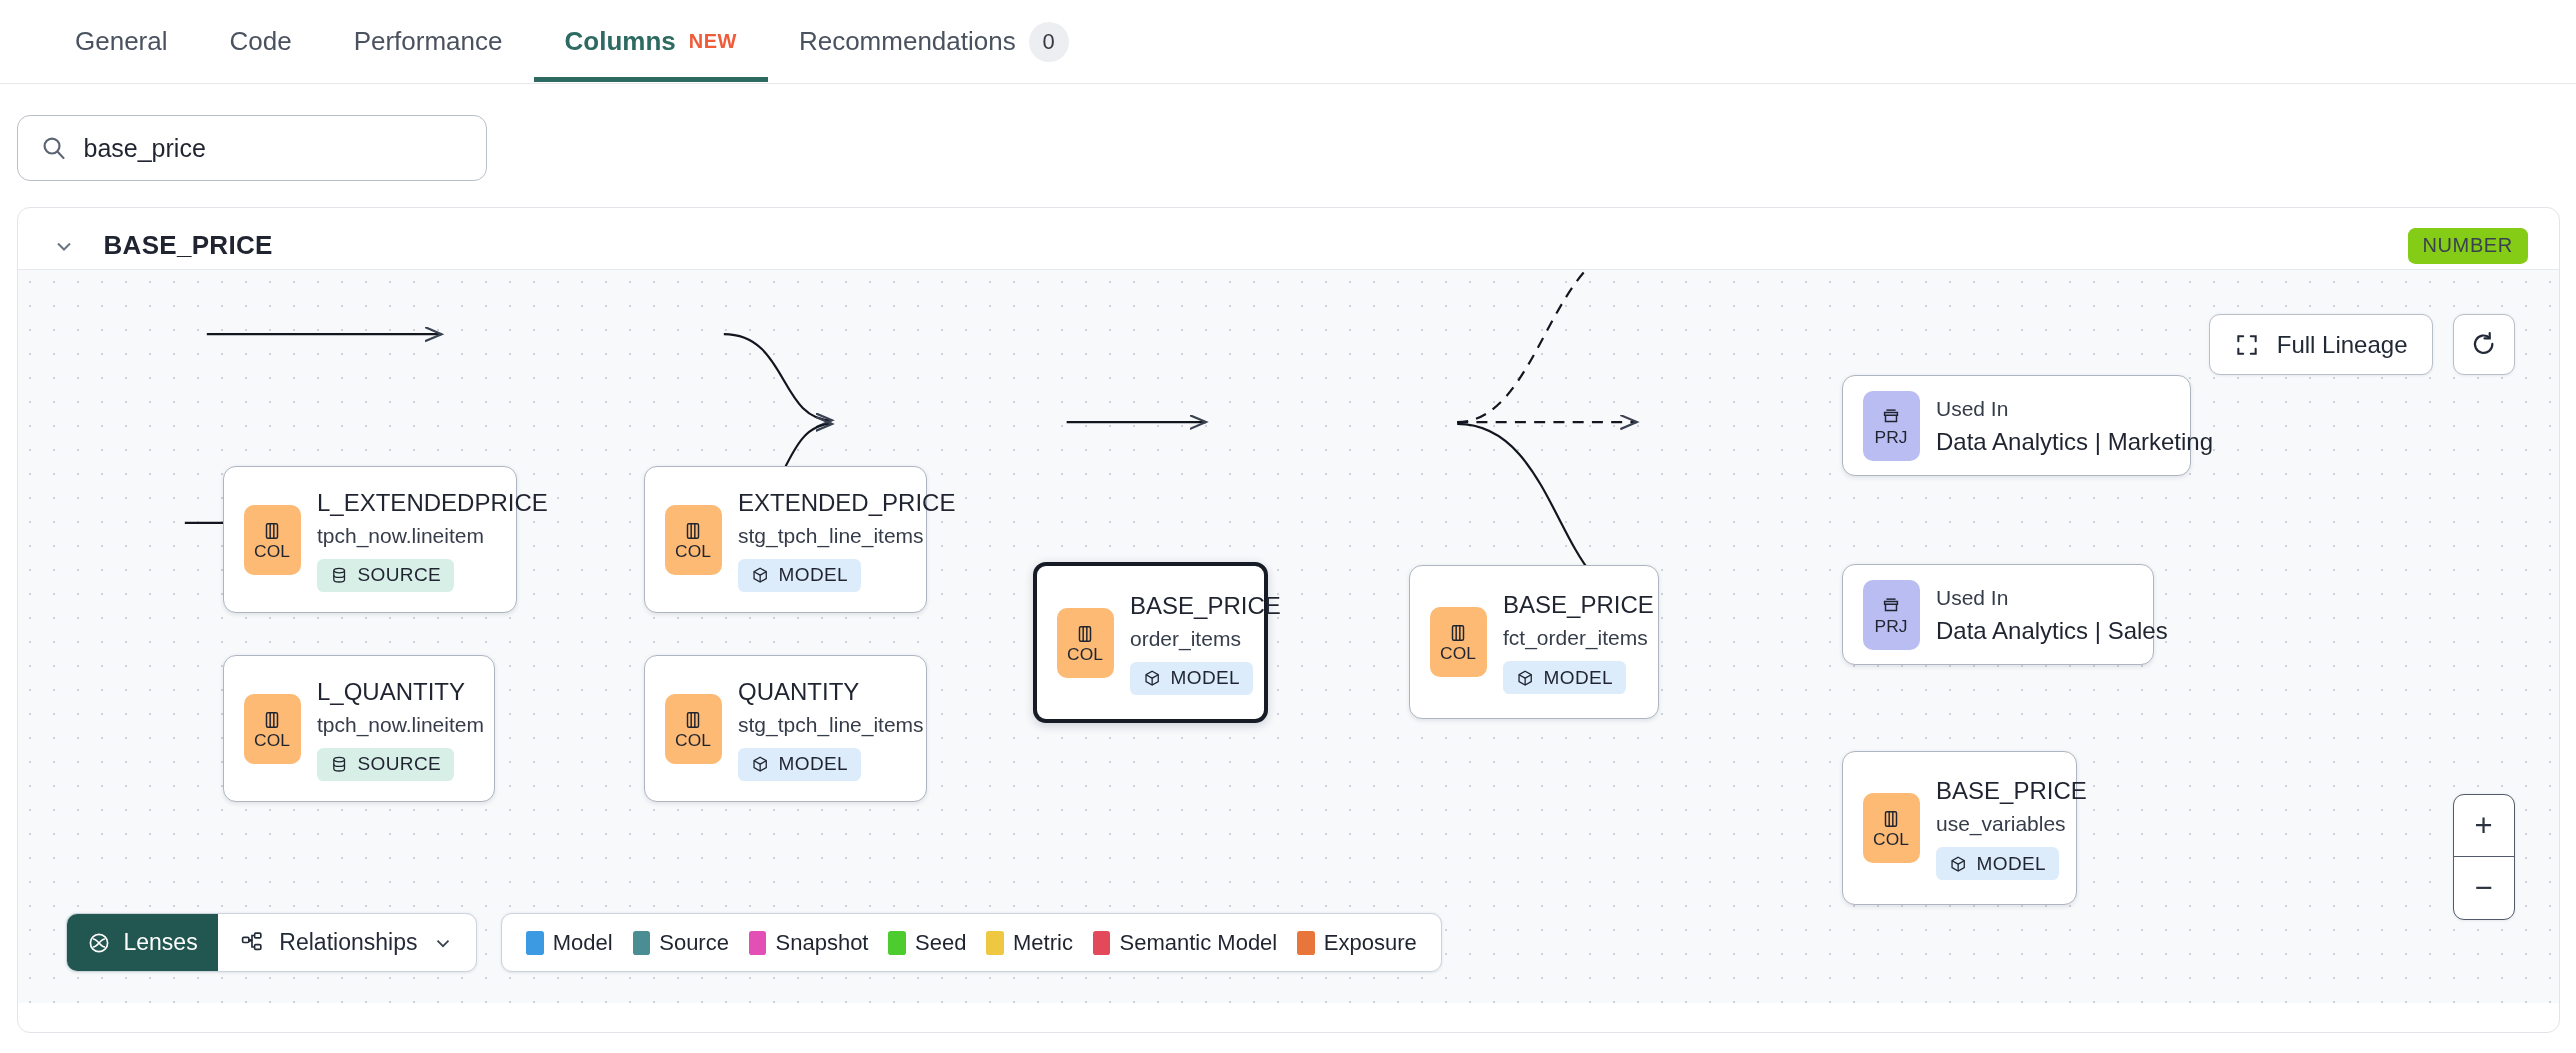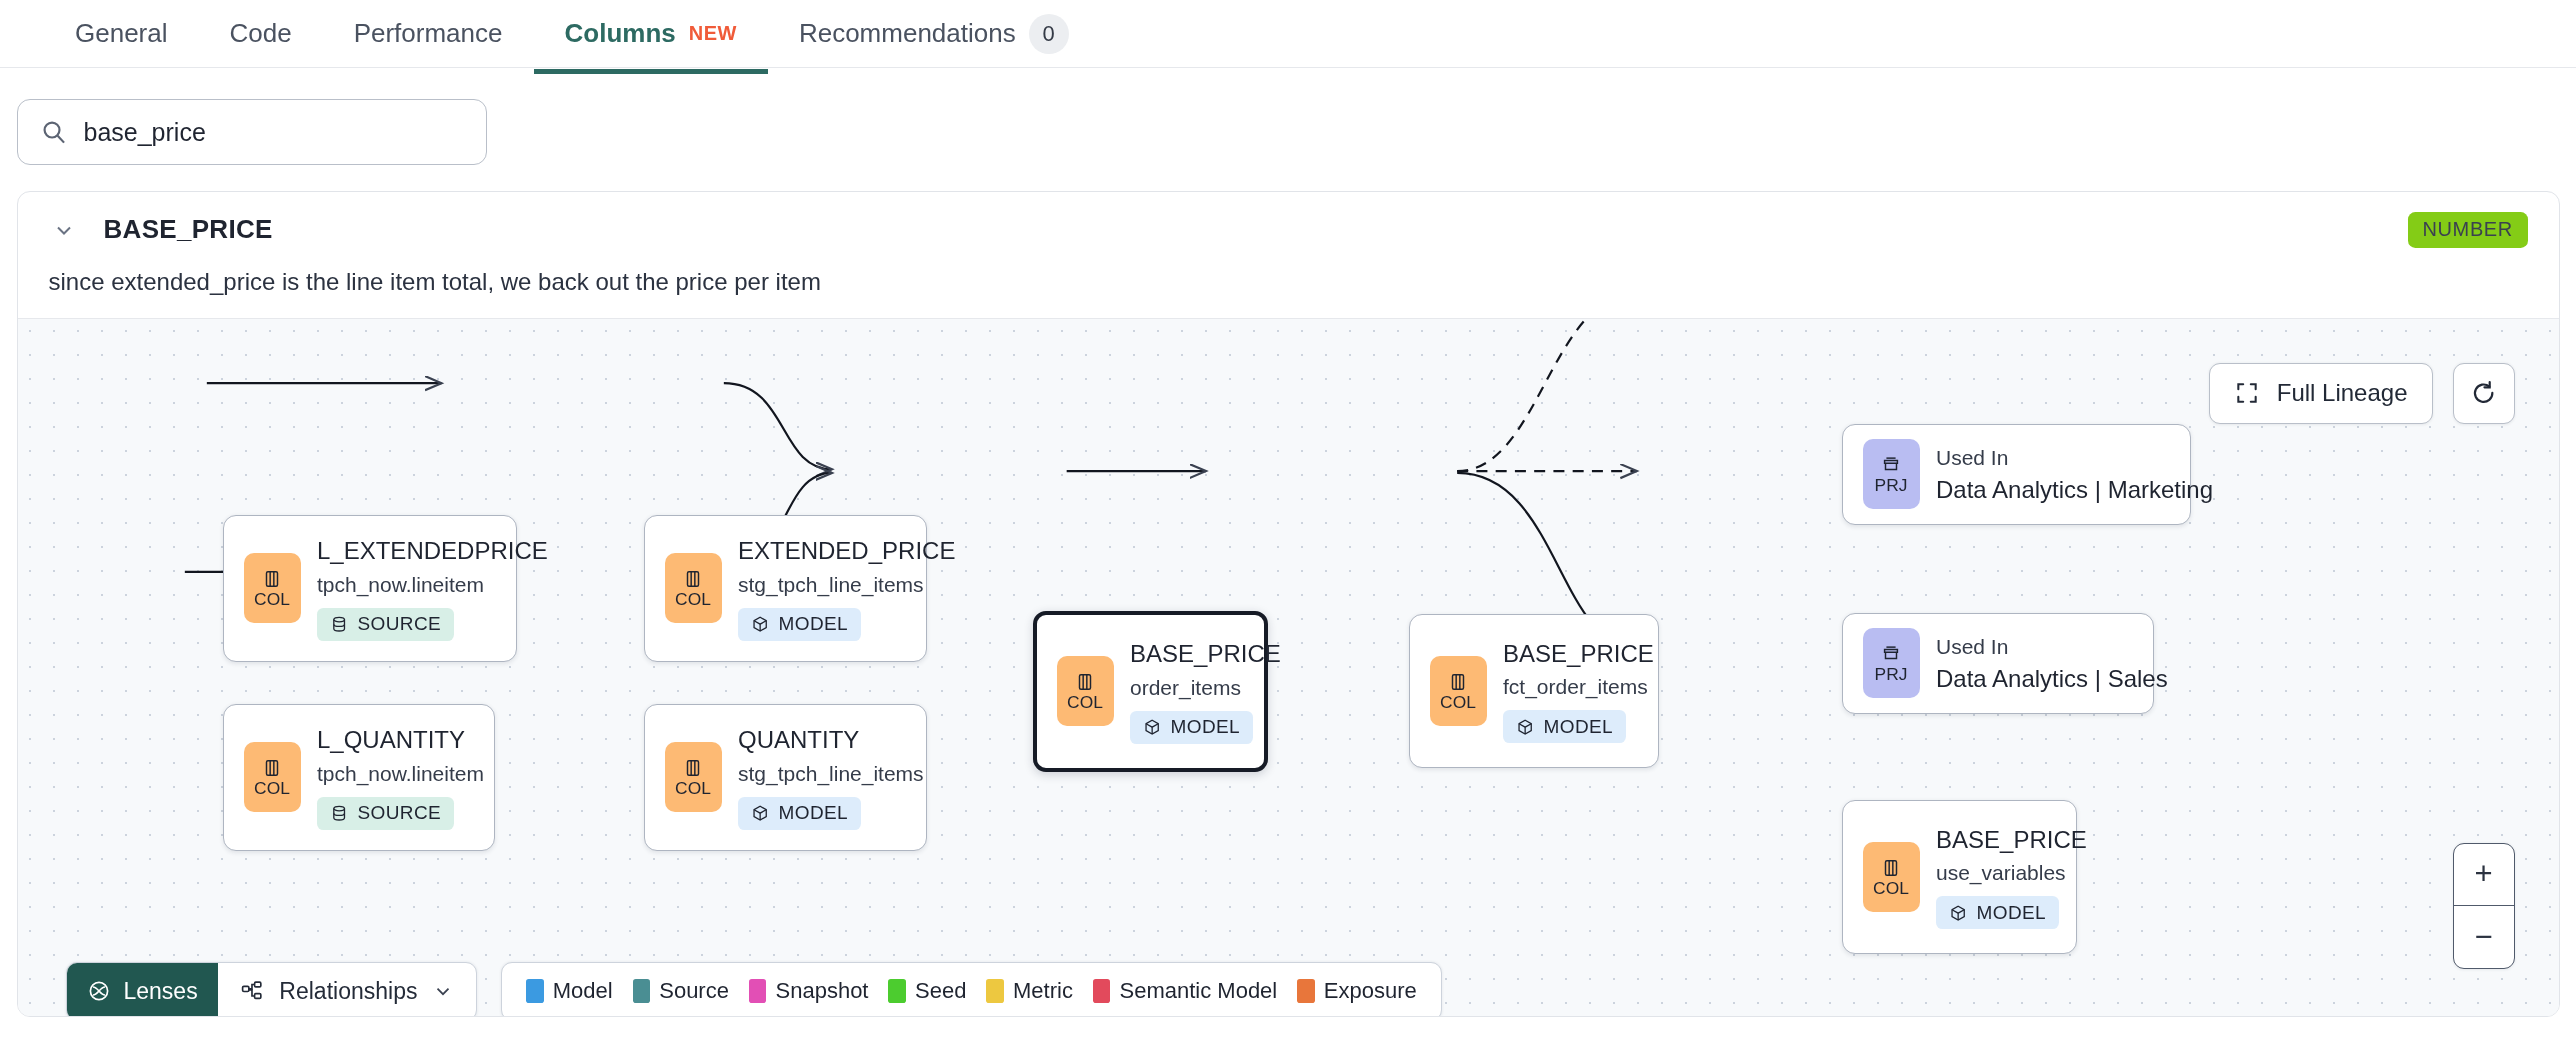--- a/index.html
+++ b/index.html
@@ -6,21 +6,21 @@
   html, body {
     width: 2576px; height: 1053px;
     background: #ffffff;
     font-family: "Liberation Sans", sans-serif;
     overflow: hidden;
   }
 
   
   .tabbar {
     position: relative;
-    height: 68px;
+    height: 84px;
     border-bottom: 1.8px solid #e6e8ec;
     display: flex;
     align-items: center;
     padding-left: 44px;
     gap: 0;
   }
   .tab {
     position: relative;
     height: 77px;
     display: flex;
@@ -290,21 +290,20 @@
   <div class="panel-head">
     <span class="chev">
       <svg class="icon-svg" width="24" height="24" viewBox="0 0 24 24" fill="none" stroke="#6a7383" stroke-width="2">
         <polyline points="6,9.5 12,15.5 18,9.5"></polyline>
       </svg>
     </span>
     <span class="col-title">BASE_PRICE</span>
     <span class="type-badge">NUMBER</span>
   </div>
 
-  <div class="col-desc">since extended_price is the line item total, we back out the price per item</div>
 
   <div class="canvas">
 
     <svg class="edges" viewBox="0 0 2772 800" preserveAspectRatio="none">
       <defs>
         <marker id="ar" markerWidth="9" markerHeight="9" refX="7.5" refY="3.2" orient="auto">
           <path d="M0,0 L7.5,3.2 L0,6.4" fill="none" stroke="#3a4150" stroke-width="1"></path>
         </marker>
       </defs>
       <g fill="none" stroke="#12161f" stroke-width="2.4" marker-end="url(#ar)">

